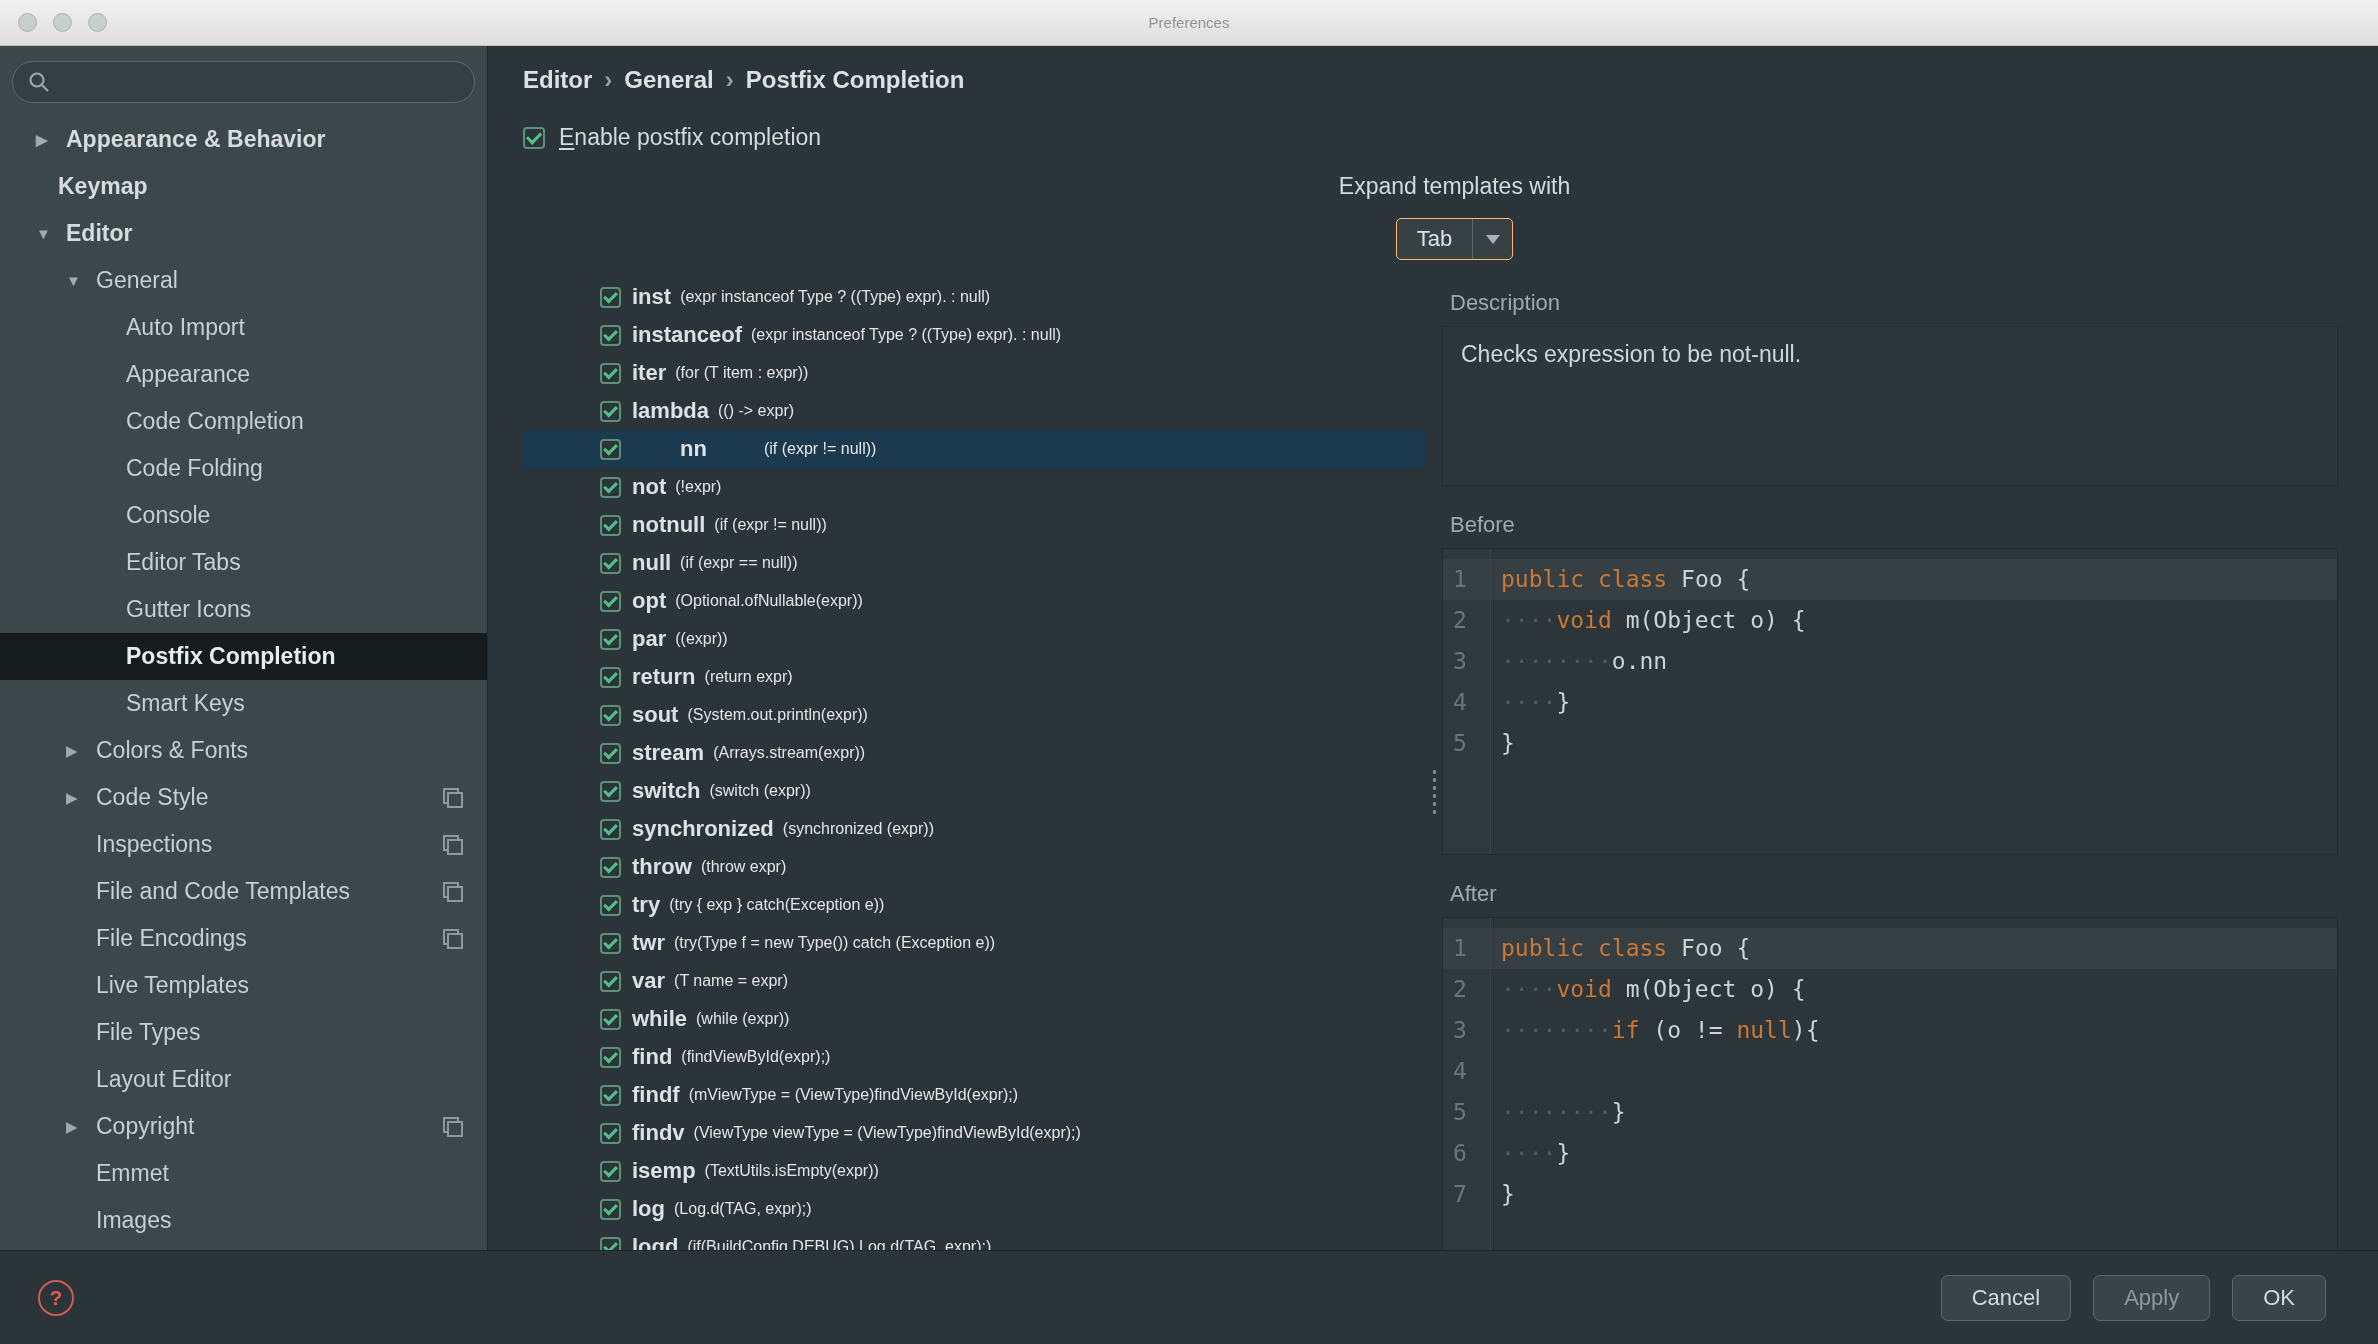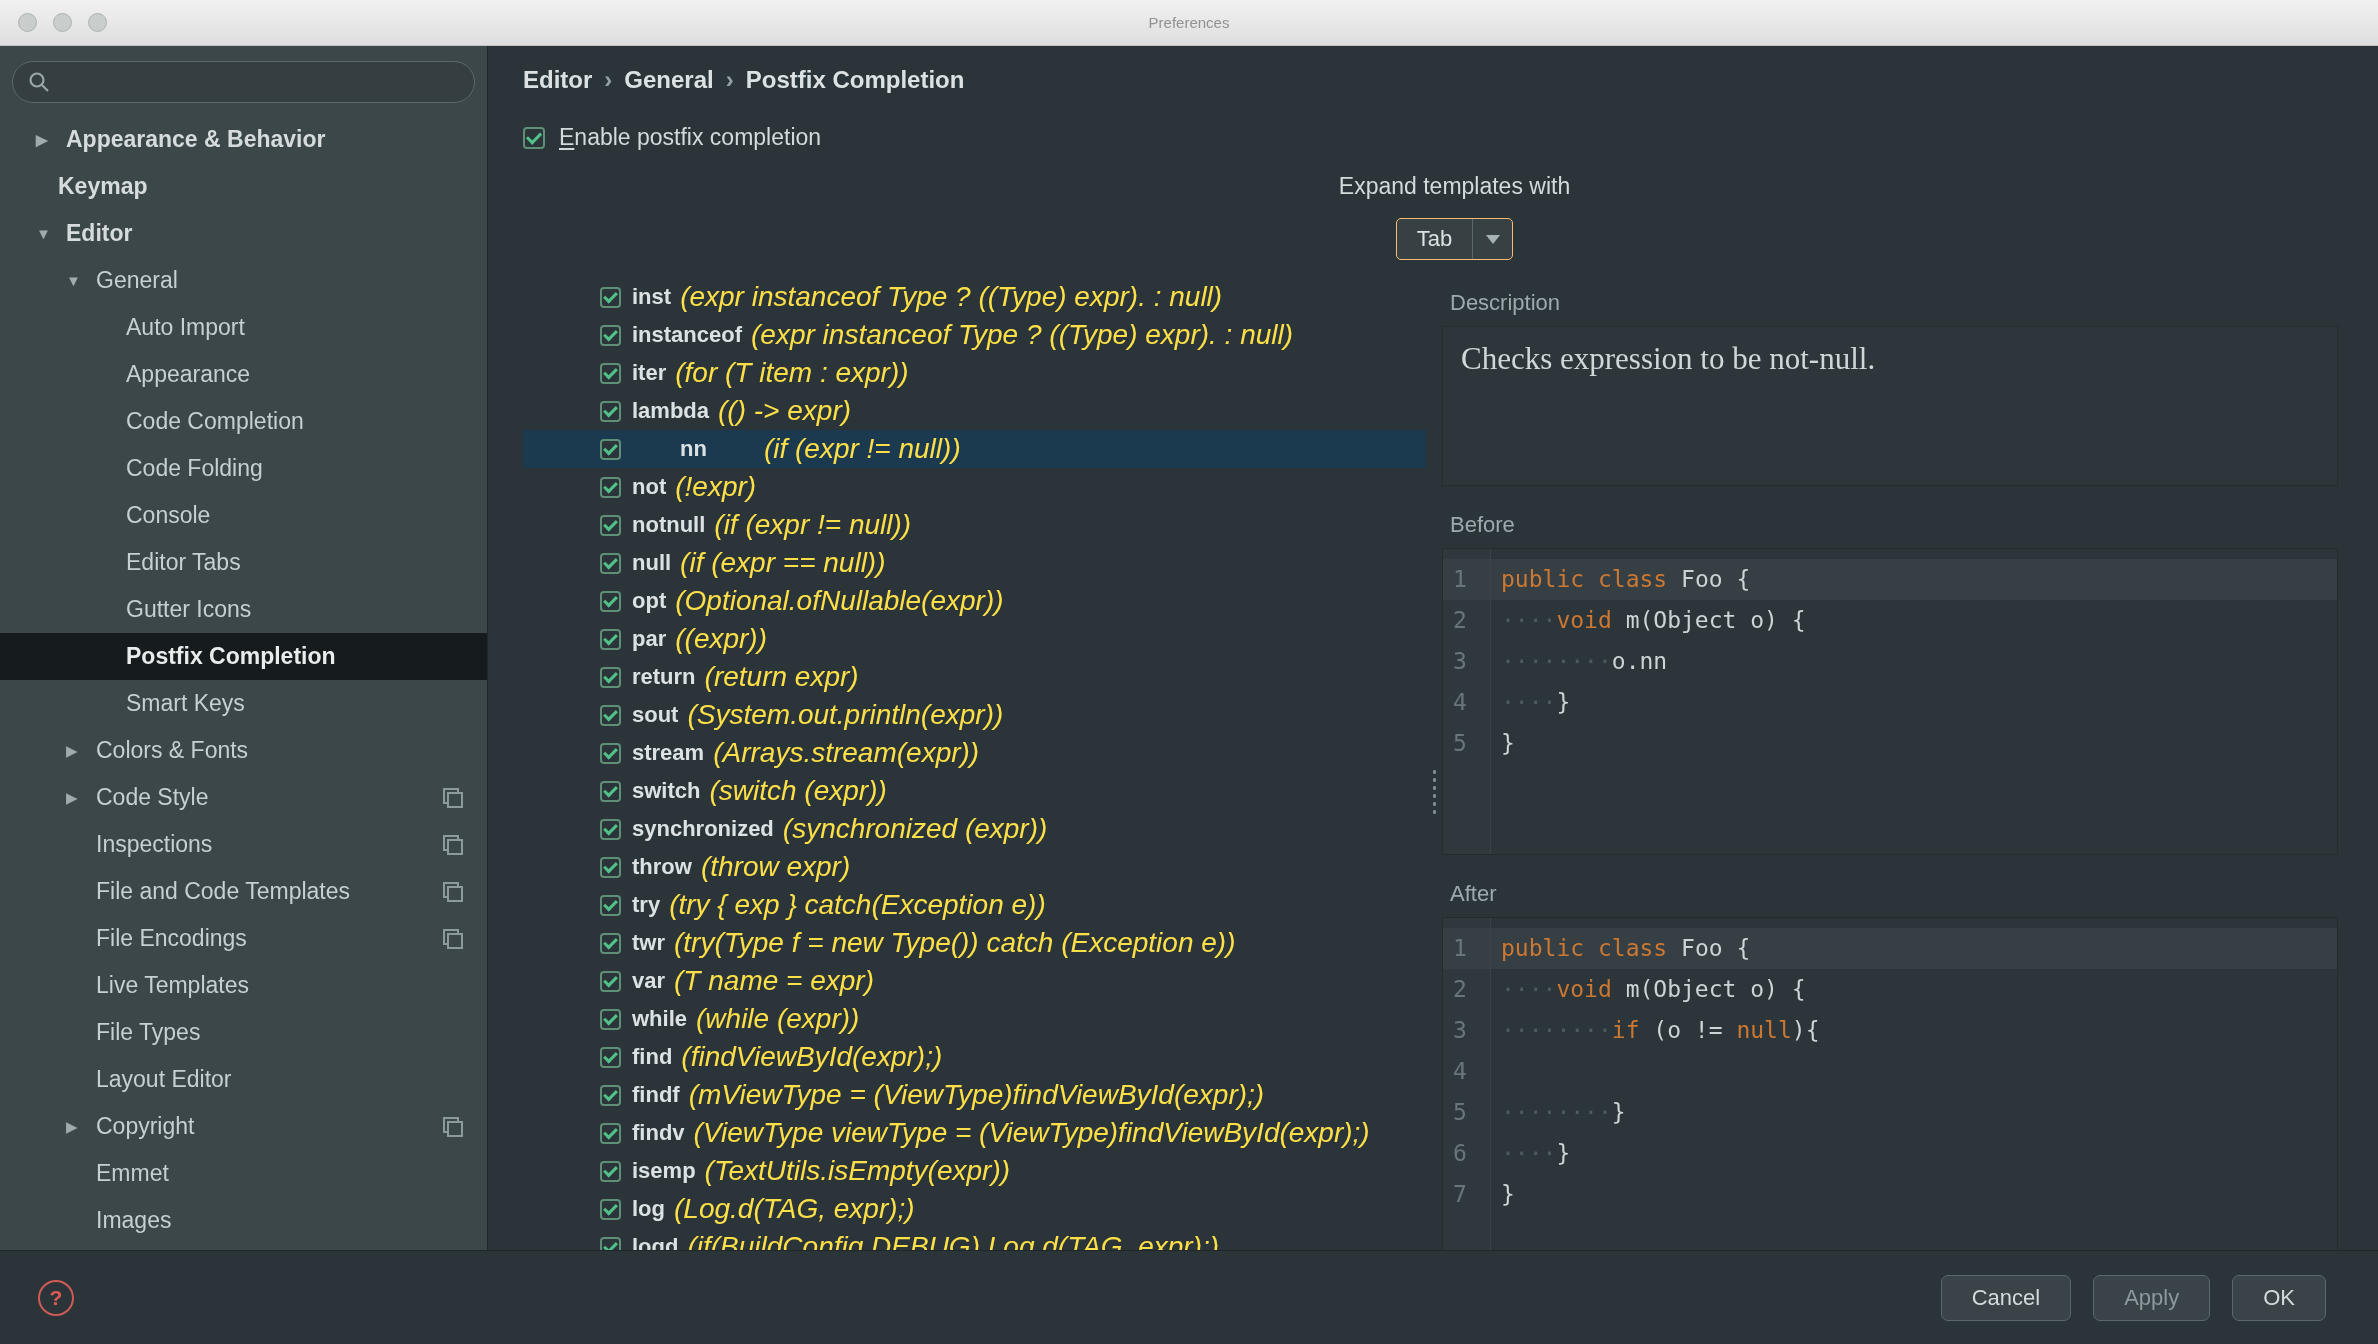--- a/index.html
+++ b/index.html
@@ -53,32 +53,32 @@
 
   .body-row { flex:1; display:flex; margin-top:18px; overflow:hidden; }
 
   
   .template-list { width:903px; flex-shrink:0; overflow:hidden; }
   .tpl-row { height:38px; display:flex; align-items:center; padding-left:77px; }
   .tpl-row.selected { background:#1B3A50;gap:48px; }
   .tpl-row .checkbox { width:21px; height:21px; }
   .tpl-row .checkbox.checked::after { left:2px; top:3px; width:10px; height:5px; }
   .tpl-name { font-weight:bold; font-size:22px; color:#DCE2E4; margin-left:11px; white-space:pre; }
-  .tpl-desc { font-size:28px; color:#fde047; margin-left:9px; white-space:pre;font-style:italic; }
+  .tpl-desc { font-size:16px; color:#e5e5e5; margin-left:9px; white-space:pre; }
 
   
   .splitter { width:16px; flex-shrink:0; position:relative; }
   .grip { position:absolute; left:4px; top:490px; width:9px; height:46px;
           background-image:radial-gradient(circle, #7C8C93 1.7px, transparent 2px); background-size:9px 8px; cursor:col-resize; }
 
   
   .details { flex:1; margin-right:40px; padding-top:12px; overflow:hidden; }
   .section-label { font-size:22px; color:#9DA9AD; margin:0 0 10px 8px; }
   .section-label.spaced { margin-top:26px; }
-  .desc-box { height:160px; background:#2D373B; border:1px solid #232C2F; padding:14px 18px; font-size:31px; color:#CFD7D9;font-family:Liberation Serif, serif; }
+  .desc-box { height:160px; background:#2D373B; border:1px solid #232C2F; padding:14px 18px; font-size:23px; color:#CFD7D9; }
 
   .code-box { background:#2C363A; border:1px solid #232C2F; display:flex; overflow:hidden; }
   .code-box.before { height:307px; }
   .code-box.after  { height:371px; }
   .gutter-col { width:48px; flex-shrink:0; background:#2F393D; border-right:1px solid #3A4448; padding-top:10px; }
   .gut-line { height:41px; line-height:41px; font-family:"DejaVu Sans Mono", monospace; font-size:23px; color:#6A757A; padding-left:10px; }
   .code-col { flex:1; padding-top:10px; }
   .code-line { height:41px; line-height:41px; font-family:"DejaVu Sans Mono", monospace; font-size:23px; color:#CBD4D7; padding-left:10px; white-space:pre; }
   .gut-line.hl, .code-line.hl { background:#353F44; }
   .tok-kw { color:#CC7832; }

